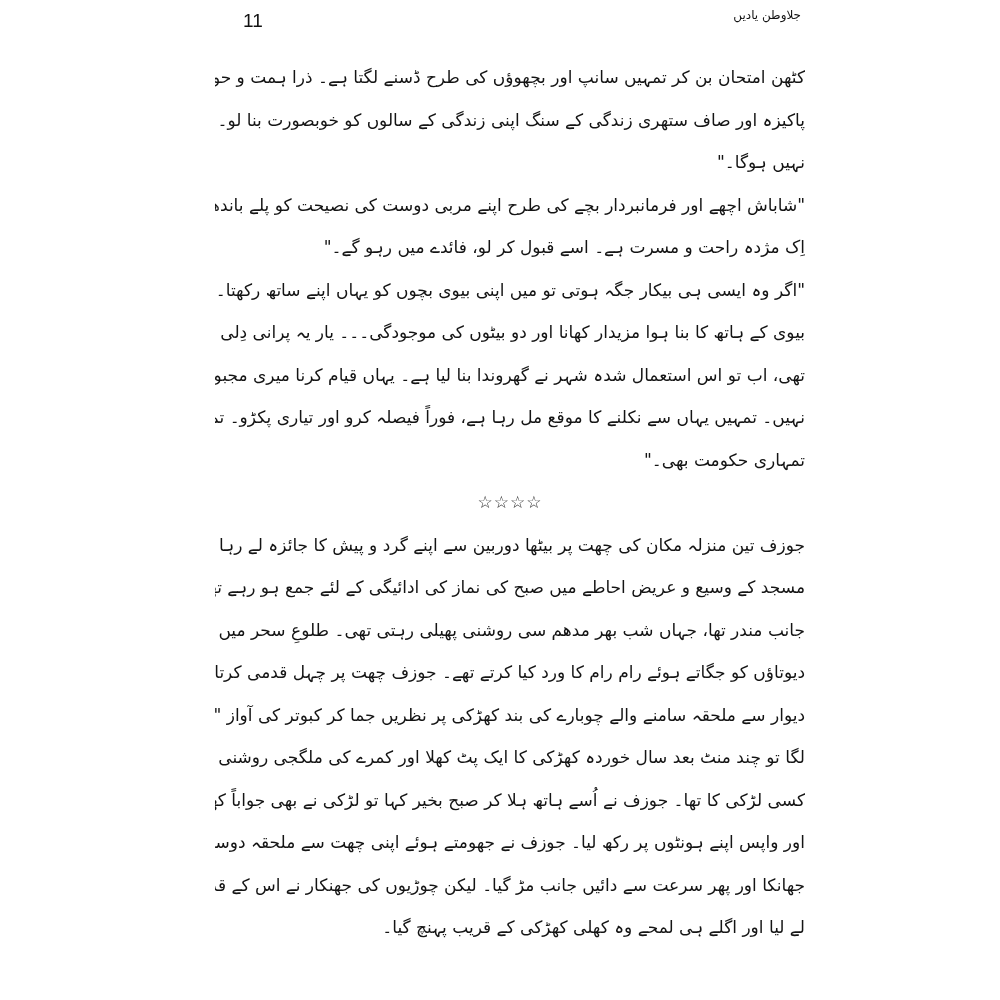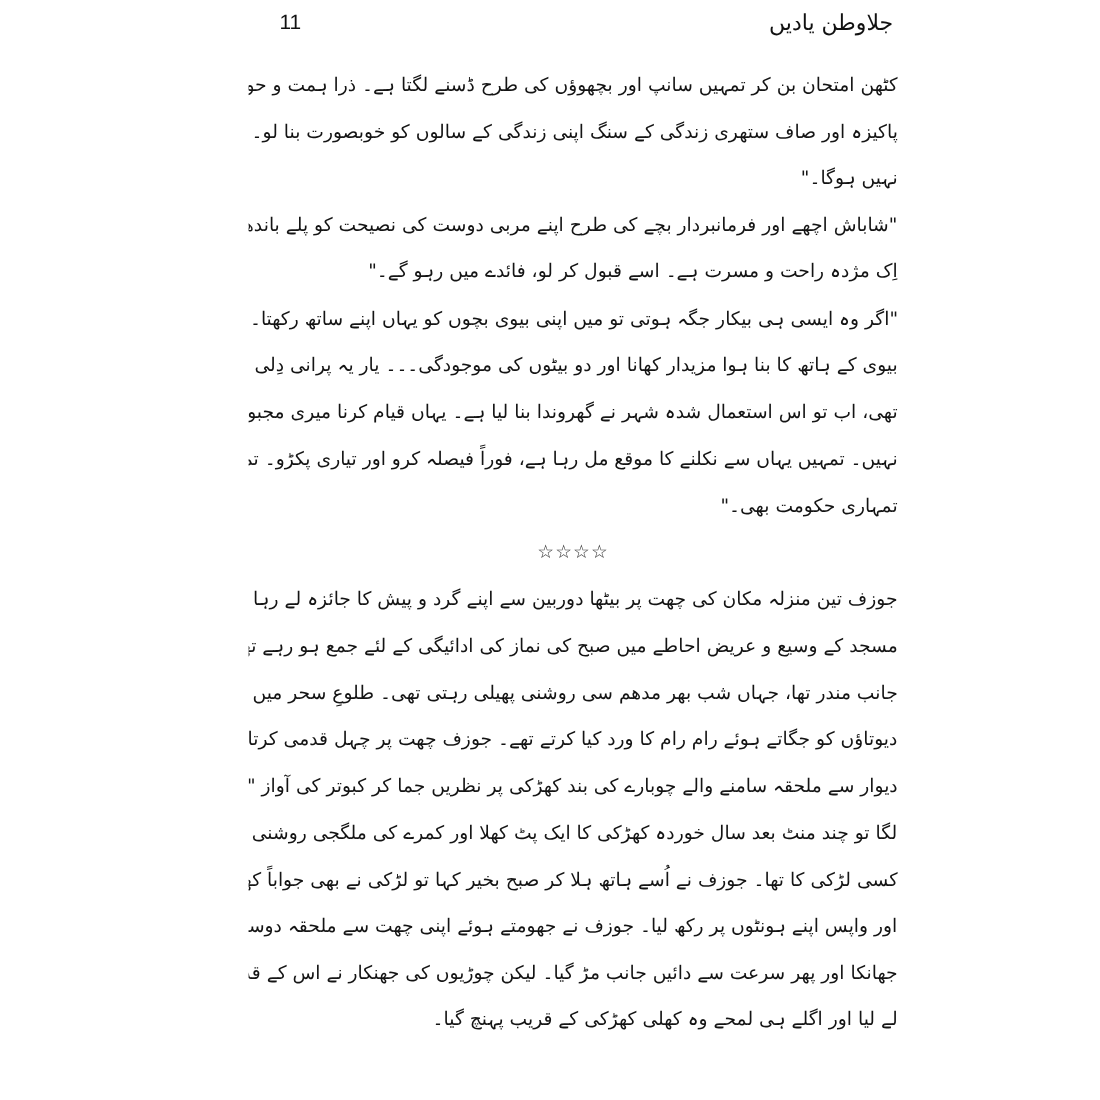--- a/index.html
+++ b/index.html
@@ -9,21 +9,21 @@
     }
     body {
       width: 1000px;
       height: 1000px;
       position: relative;
       overflow: hidden;
       color: #1a1a1a;
     }
     .page {
       position: absolute;
-      left: 216px;
+      left: 205px;
       top: 0;
       width: 600px;
       height: 775px;
     }
     .header {
       position: absolute;
       left: 0;
       right: 0;
       top: 8px;
       height: 30px;
@@ -35,21 +35,21 @@
       font-family: "Liberation Sans", sans-serif;
       font-size: 19px;
       color: #111;
     }
     .running-title {
       position: absolute;
       right: 4px;
       top: 0;
       direction: rtl;
       font-family: "DejaVu Sans", sans-serif;
-      font-size: 20px;
+      font-size: 12px;
       color: #111;
     }
     .body-text {
       position: absolute;
       left: 10px;
       right: 0;
       top: 56px;
       direction: rtl;
       text-align: justify;
       font-family: "DejaVu Sans", sans-serif;

